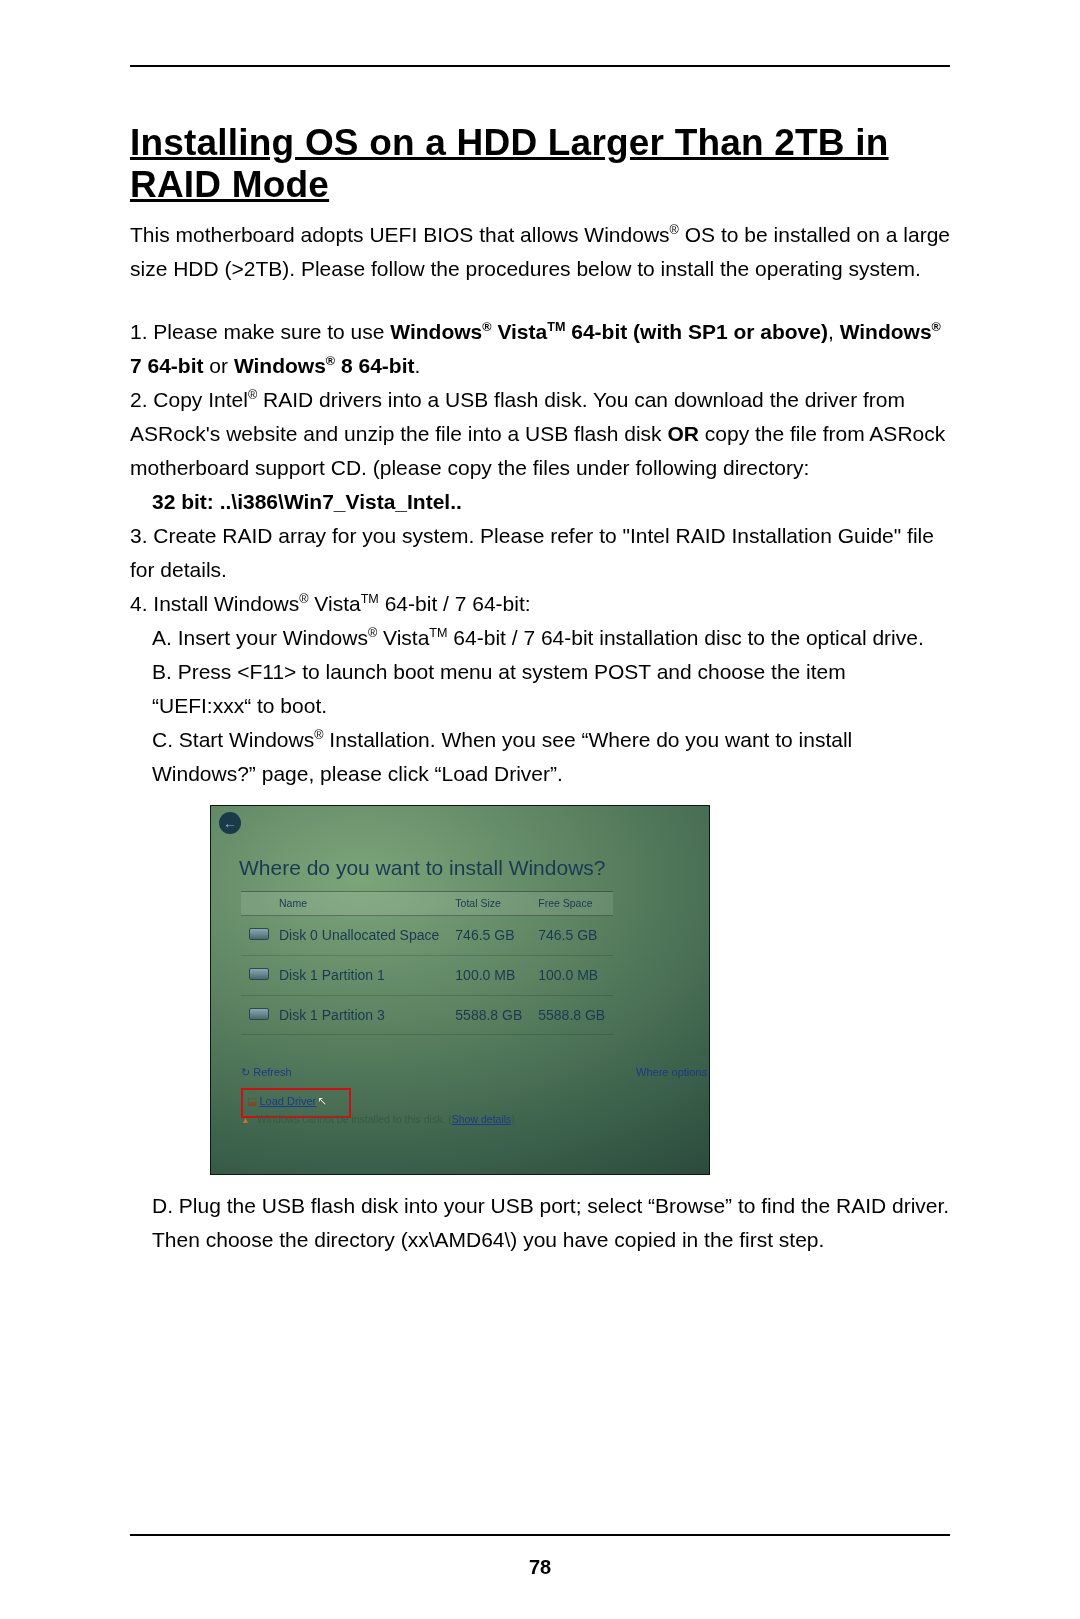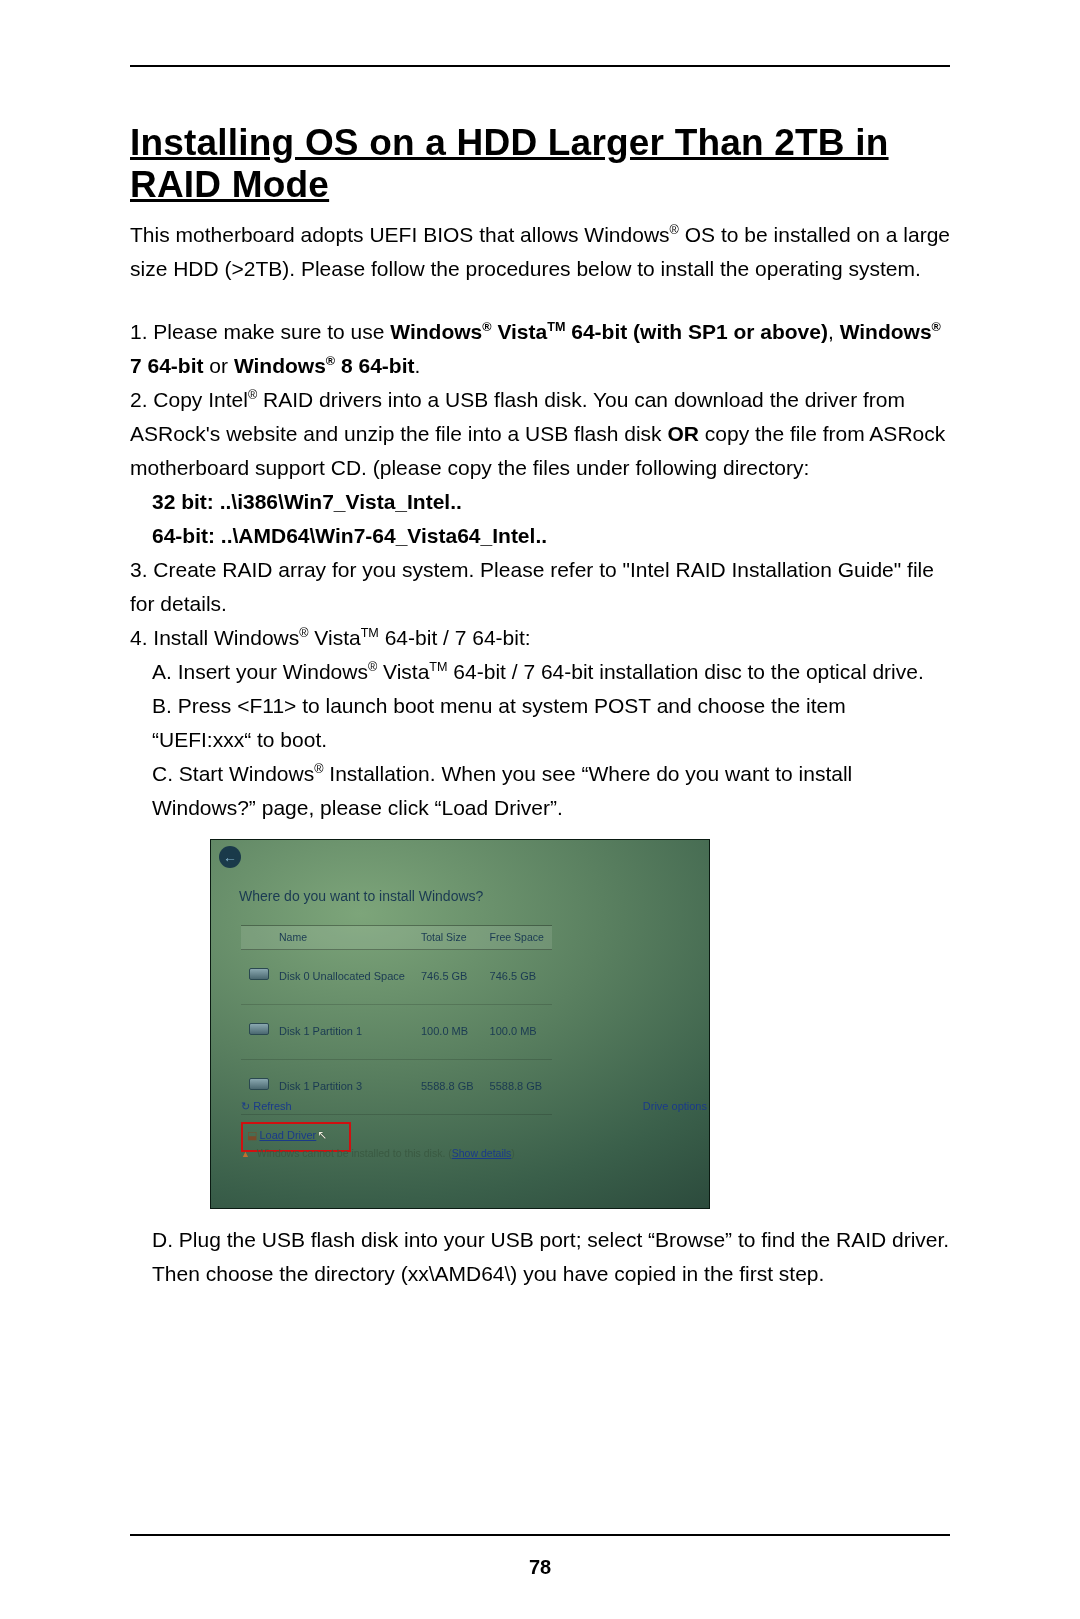--- a/index.html
+++ b/index.html
@@ -90,21 +90,21 @@
     color: #88b8d0;
     font-size: 14px;
     line-height: 22px;
     text-align: center;
   }
   .ss-title {
     position: absolute;
     top: 45px;
     left: 28px;
     color: #1a3a52;
-    font-size: 14px;
+    font-size: 21px;
   }
   .ss-table {
     position: absolute;
     top: 85px;
     left: 30px;
     right: 0;
     border-collapse: collapse;
     font-size: 11px;
     color: #1a3a52;
   }
@@ -112,23 +112,23 @@
     background: rgba(255,255,255,0.1);
     border-top: 1px solid rgba(0,0,0,0.3);
     border-bottom: 1px solid rgba(0,0,0,0.3);
     padding: 3px 8px;
     font-weight: normal;
     text-align: left;
     font-size: 10.5px;
   }
   .ss-table th.r, .ss-table td.r { text-align: left; }
   .ss-table td {
-    padding: 18px 8px;
+    padding: 8px 8px;
     border-bottom: 1px solid rgba(0,0,0,0.15);
-    font-size: 11px;
+    font-size: 14px;
   }
   .ss-table .iconcell {
     width: 22px;
     padding-right: 0;
   }
   .disk-icon {
     display: inline-block;
     width: 18px;
     height: 10px;
     background: linear-gradient(#8aa8b0, #4a6870);
@@ -205,21 +205,20 @@
 
   <div class="steps">
     <p>
       <span>1. Please make sure to use </span><strong>Windows<sup>®</sup> Vista<sup>TM</sup> 64-bit (with SP1 or above)</strong><span>, </span><strong>Windows<sup>®</sup> 7 64-bit</strong><span> or </span><strong>Windows<sup>®</sup> 8 64-bit</strong><span>.</span>
     </p>
 
     <p>
       <span>2. Copy Intel<sup>®</sup> RAID drivers into a USB flash disk. You can download the driver from ASRock's website and unzip the file into a USB flash disk </span><strong>OR</strong><span> copy the file from ASRock motherboard support CD. (please copy the files under following directory:</span>
     </p>
     <p class="indent"><strong>32 bit: ..\i386\Win7_Vista_Intel..</strong></p>
-    <p class="indent"><strong>64-bit: ..\AMD64\Win7-64_Vista64_Intel..</strong></p>
 
     <p>3. Create RAID array for you system. Please refer to "Intel RAID Installation Guide" file for details.</p>
 
     <p><span>4. Install Windows<sup>®</sup> Vista<sup>TM</sup> 64-bit / 7 64-bit:</span></p>
     <p class="indent"><span>A. Insert your Windows<sup>®</sup> Vista<sup>TM</sup> 64-bit / 7 64-bit installation disc to the optical drive.</span></p>
     <p class="indent">B. Press &lt;F11&gt; to launch boot menu at system POST and choose the item “UEFI:xxx“ to boot.</p>
     <p class="indent"><span>C. Start Windows<sup>®</sup> Installation. When you see “Where do you want to install Windows?” page, please click “Load Driver”.</span></p>
 
     <div class="screenshot-wrap">
       <div class="screenshot">
@@ -252,21 +251,21 @@
               <td>Disk 1 Partition 3</td>
               <td class="r">5588.8 GB</td>
               <td class="r">5588.8 GB</td>
             </tr>
           </tbody>
         </table>
         <div class="ss-refresh">Refresh</div>
         <div class="ss-loaddriver-box">
           <span class="ld-icon"></span><u>Load Driver</u><span class="ss-cursor">↖</span>
         </div>
-        <div class="ss-driveopt">Drive options</div>
+        <div class="ss-driveopt">Where options</div>
         <div class="ss-warn">
           <span>Windows cannot be installed to this disk. (</span><u>Show details</u><span>)</span>
         </div>
       </div>
     </div>
 
     <p class="indent">D. Plug the USB flash disk into your USB port; select “Browse” to find the RAID driver. Then choose the directory (xx\AMD64\) you have copied in the first step.</p>
   </div>
 
   <hr class="hr-bottom">

